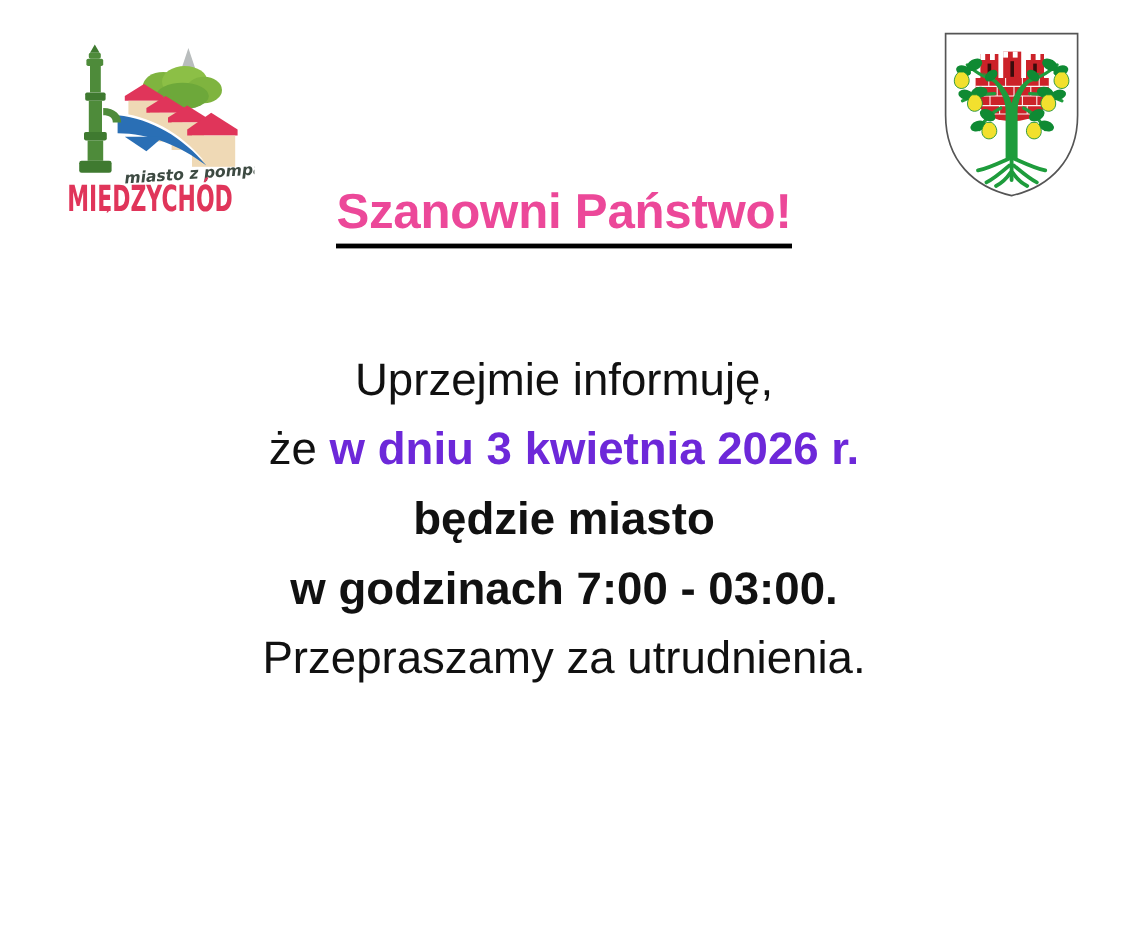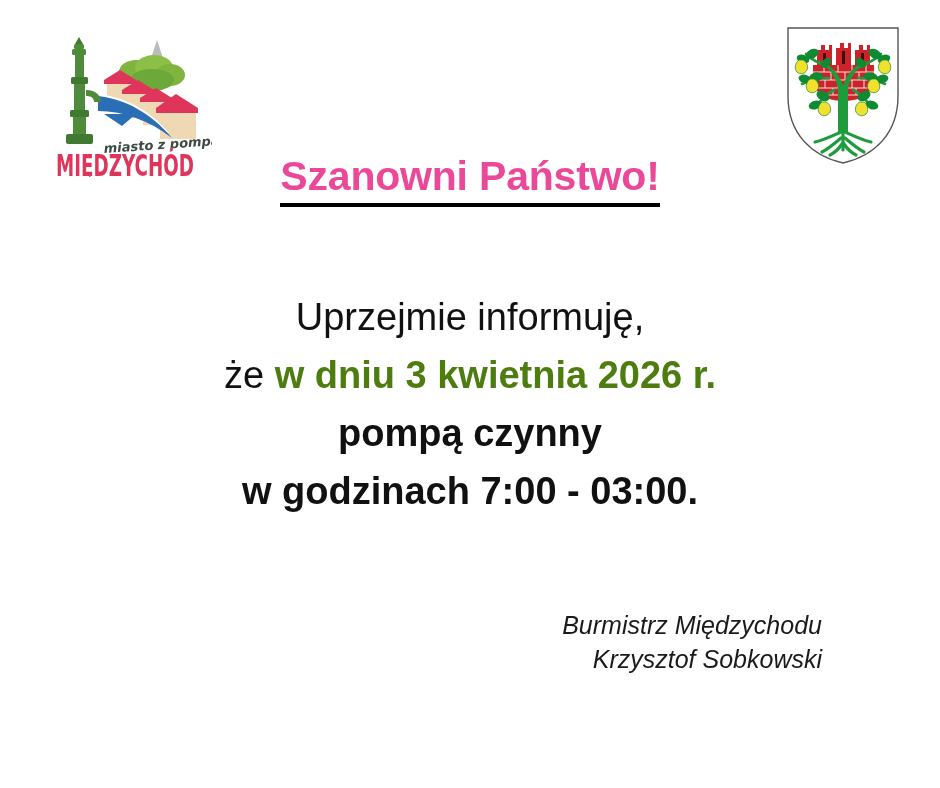--- a/index.html
+++ b/index.html
@@ -77,21 +77,21 @@
   .line {
     display: block;
     width: 940px;
     text-align: center;
     font-size: 38px;
     line-height: 58px;
     color: #111111;
     white-space: nowrap;
   }
   .line.bold { font-weight: bold; }
-  .red { color: #4d7c0f; font-weight: bold; }
+  .red { color: #6d28d9; font-weight: bold; }
 
   .signature {
     position: absolute;
     left: 0;
     top: 608px;
     width: 822px;
     text-align: right;
     font-style: italic;
     font-size: 25px;
     line-height: 34px;
@@ -268,23 +268,20 @@
 
     <div class="heading">
       <span class="hd-inner">Szanowni Państwo!</span>
     </div>
 
     <div class="body-lines">
       <span class="line">Uprzejmie informuję,</span>
 
       <span class="line"><span>że </span><span class="red">w dniu 3 kwietnia 2026 r.</span></span>
 
-      <span class="line bold">pompą czynny</span>
+      <span class="line bold">będzie miasto</span>
       <span class="line bold">w godzinach 7:00 - 03:00.</span>
+      <span class="line">Przepraszamy za utrudnienia.</span>
     </div>
 
-    <div class="signature">
-      <span class="sig-line">Burmistrz Międzychodu</span>
-      <span class="sig-line">Krzysztof Sobkowski</span>
-    </div>
 
   </div>
 </div>
 
 </body></html>

